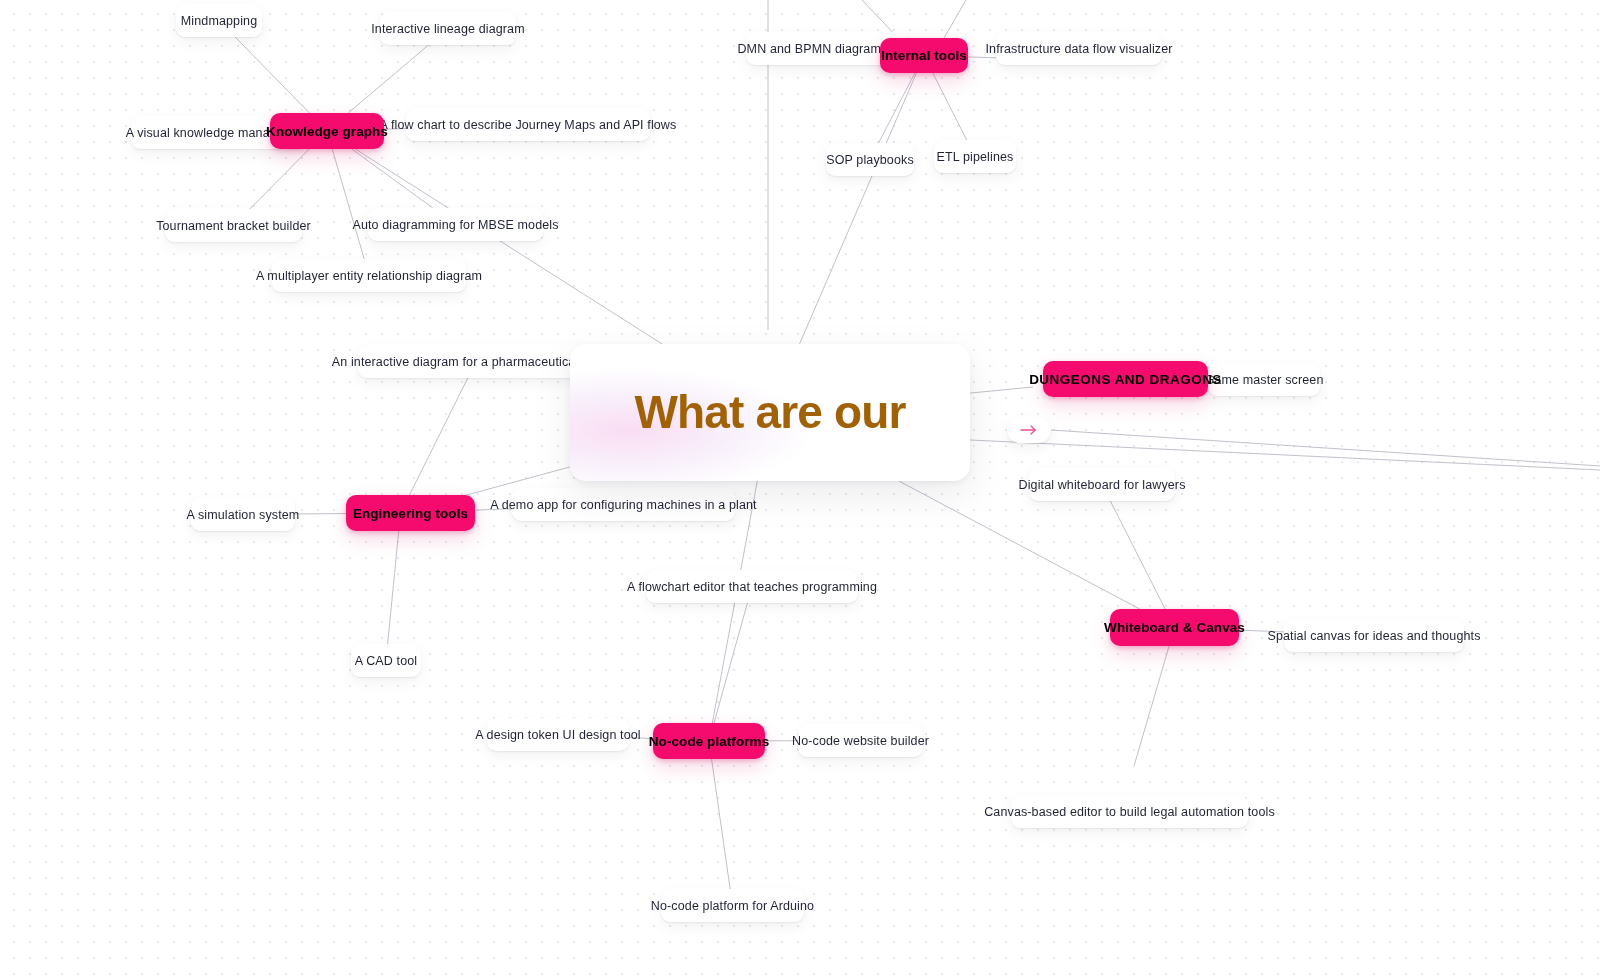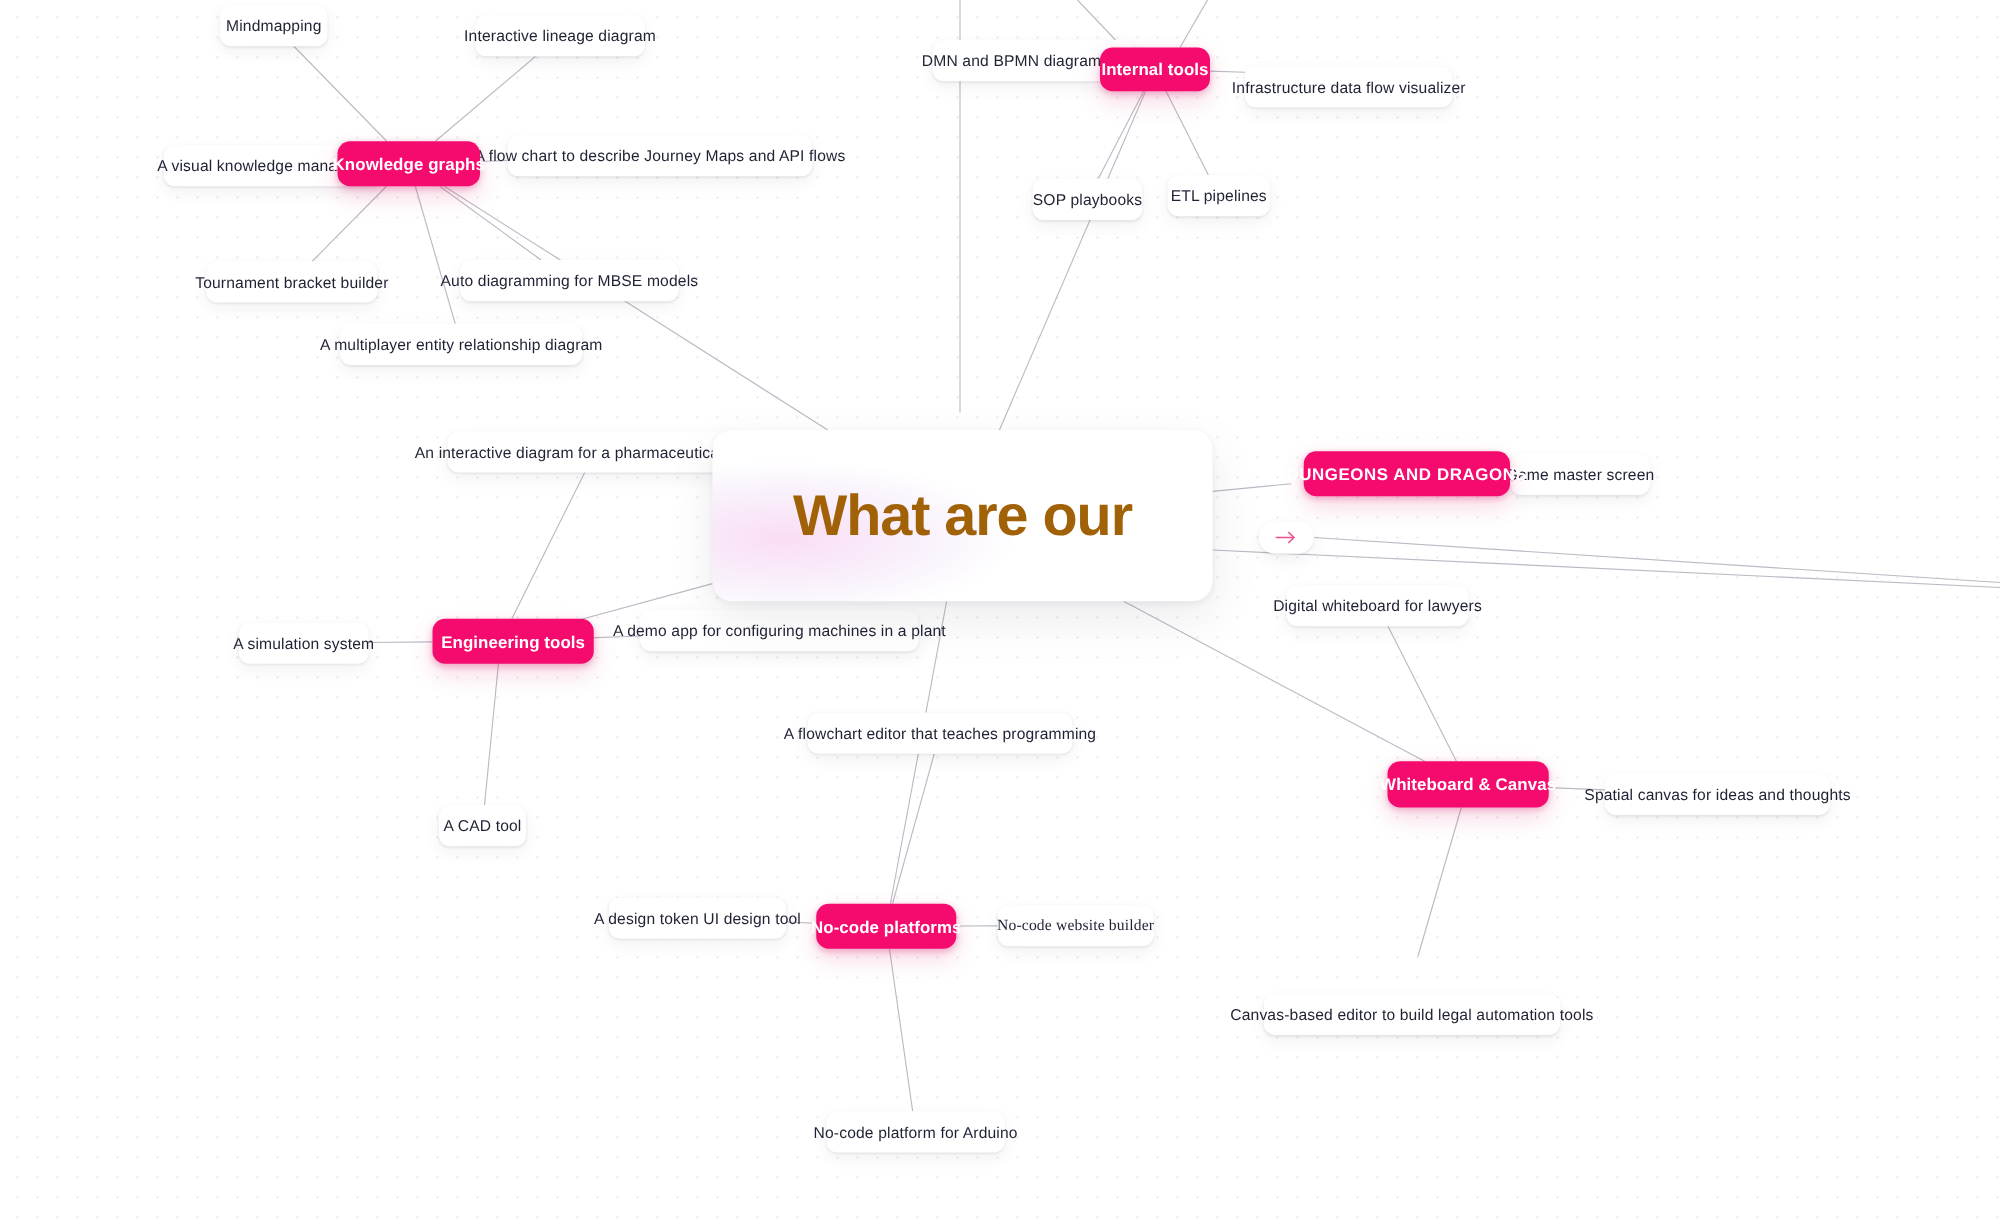--- a/index.html
+++ b/index.html
@@ -46,21 +46,21 @@
     height: 38px;
     font-size: 12.5px;
     letter-spacing: 0.01em;
     box-shadow: 0 1px 2px rgba(16, 18, 40, 0.07),
                 0 5px 14px rgba(16, 18, 40, 0.055);
     z-index: 3;
   }
   
   .cat {
     background: #f50a6e;
-    color: #ffffff;
+    color: #000000;
     border-radius: 10px;
     padding: 0 17px;
     height: 40px;
     font-size: 13.5px;
     font-weight: 700;
     letter-spacing: 0.005em;
     box-shadow: 0 2px 5px rgba(210, 8, 92, 0.25),
                 0 8px 20px rgba(210, 8, 92, 0.16);
     z-index: 5;
   }
@@ -185,34 +185,34 @@
 
   <div id="nodes">
       <div class="node leaf" style="left: 176px; top: 4px; width: 86px; height: 33px;">Mindmapping</div>
       <div class="node leaf" style="left: 380px; top: 12px; width: 136px; height: 33px; text-align: center;">Interactive lineage diagram</div>
       <div class="node leaf" style="left: 131px; top: 116px; width: 176px; height: 33px;">A visual knowledge management</div>
       <div class="node leaf" style="left: 406px; top: 108px; width: 244px; height: 33px;">A flow chart to describe Journey Maps and API flows</div>
       <div class="node leaf" style="left: 165px; top: 209px; width: 137px; height: 33px;">Tournament bracket builder</div>
       <div class="node leaf" style="left: 368px; top: 208px; width: 175px; height: 33px;">Auto diagramming for MBSE models</div>
       <div class="node leaf" style="left: 272px; top: 259px; width: 194px; height: 33px;">A multiplayer entity relationship diagram</div>
       <div class="node leaf" style="left: 746px; top: 32px; width: 162px; height: 33px;">DMN and BPMN diagram editor</div>
-      <div class="node leaf" style="left: 996px; top: 53px; width: 166px; height: 33px;">Infrastructure data flow visualizer</div>
+      <div class="node leaf" style="left: 996px; top: 32px; width: 166px; height: 33px;">Infrastructure data flow visualizer</div>
       <div class="node leaf" style="left: 826px; top: 143px; width: 88px; height: 33px;">SOP playbooks</div>
       <div class="node leaf" style="left: 934px; top: 140px; width: 82px; height: 33px;">ETL pipelines</div>
       <div class="node leaf" style="left: 1208px; top: 363px; width: 112px; height: 33px;">Game master screen</div>
       <div class="node leaf" style="left: 1029px; top: 468px; width: 146px; height: 33px;">Digital whiteboard for lawyers</div>
       <div class="node leaf" style="left: 1284px; top: 619px; width: 180px; height: 33px;">Spatial canvas for ideas and thoughts</div>
       <div class="node leaf" style="left: 1011px; top: 795px; width: 237px; height: 33px;">Canvas-based editor to build legal automation tools</div>
       <div class="node leaf" style="left: 358px; top: 345px; width: 236px; height: 33px;">An interactive diagram for a pharmaceutical project</div>
       <div class="node leaf" style="left: 191px; top: 498px; width: 104px; height: 33px;">A simulation system</div>
       <div class="node leaf" style="left: 512px; top: 488px; width: 223px; height: 33px;">A demo app for configuring machines in a plant</div>
       <div class="node leaf" style="left: 351px; top: 644px; width: 70px; height: 33px;">A CAD tool</div>
       <div class="node leaf" style="left: 646px; top: 570px; width: 212px; height: 33px;">A flowchart editor that teaches programming</div>
       <div class="node leaf" style="left: 487px; top: 718px; width: 142px; height: 33px;">A design token UI design tool</div>
-      <div class="node leaf" style="left: 798px; top: 724px; width: 125px; height: 33px; font-family: Liberation Serif, serif;">No-code website builder</div>
+      <div class="node leaf" style="left: 798px; top: 724px; width: 125px; height: 33px;">No-code website builder</div>
       <div class="node leaf" style="left: 661px; top: 889px; width: 143px; height: 33px;">No-code platform for Arduino</div>
       <div class="node cat" style="left: 270px; top: 113px; width: 114px; height: 36px;">Knowledge graphs</div>
       <div class="node cat" style="left: 880px; top: 38px; width: 88px; height: 35px;">Internal tools</div>
       <div class="node cat caps" style="left: 1033px; top: 361px; width: 165px; height: 36px; margin-left: 10px;">DUNGEONS AND DRAGONS</div>
       <div class="node cat" style="left: 1110px; top: 609px; width: 129px; height: 37px;">Whiteboard &amp; Canvas</div>
       <div class="node cat" style="left: 346px; top: 495px; width: 129px; height: 36px;">Engineering tools</div>
       <div class="node cat" style="left: 653px; top: 723px; width: 112px; height: 36px;">No-code platforms</div>
     </div>
 
 </div>

